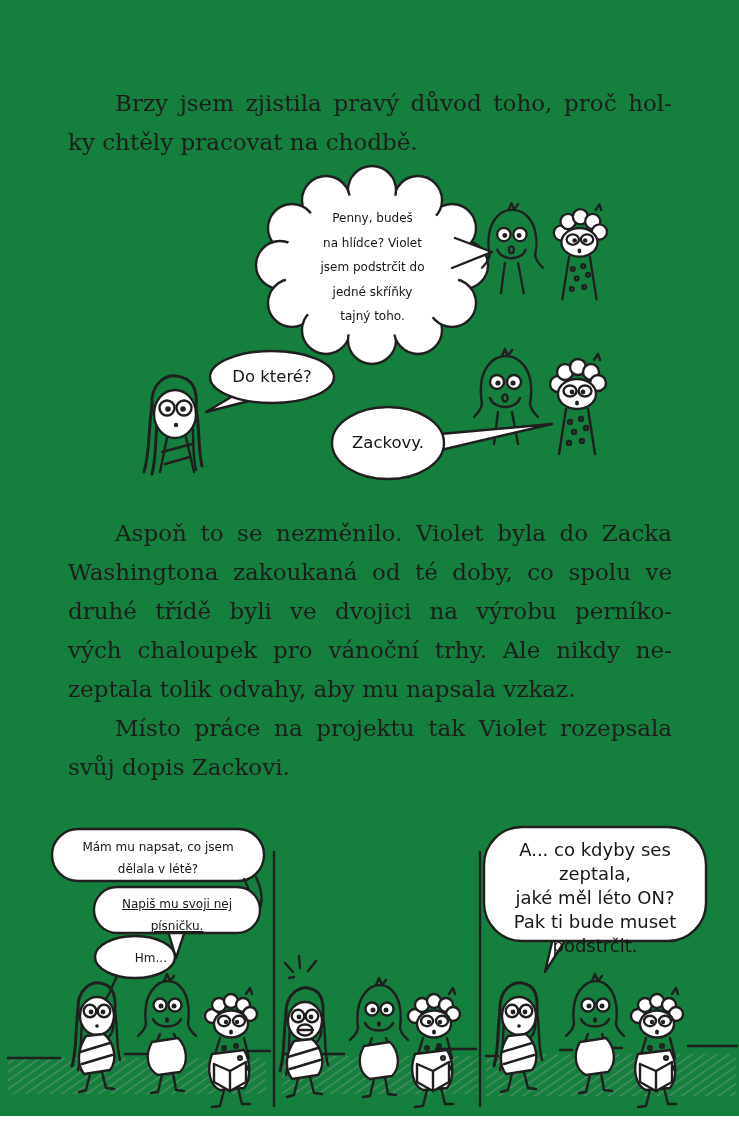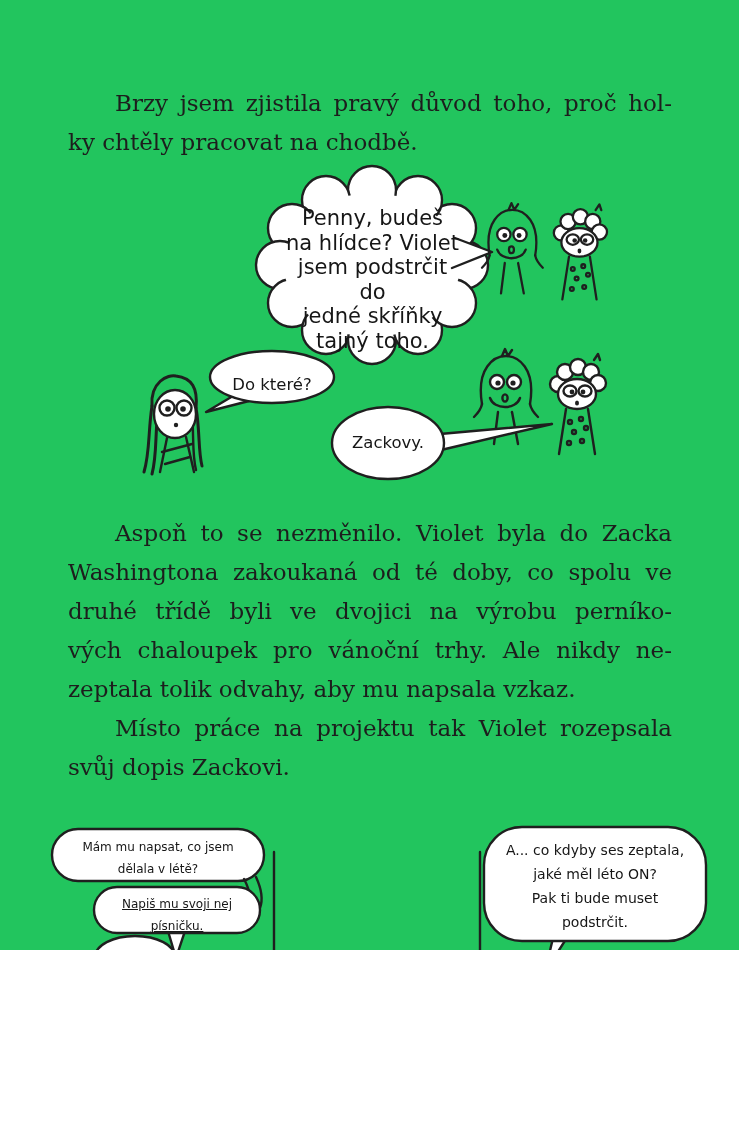--- a/index.html
+++ b/index.html
@@ -1,33 +1,33 @@
 <!DOCTYPE html>
 <html><head>
 <meta charset="utf-8">
 <style>
   html,body{margin:0;padding:0;background:#fff;}
-  .page{position:relative;width:739px;height:950px;background:#22c55e;overflow:hidden;
+  .page{position:relative;width:739px;height:1116px;background:#15803d;overflow:hidden;
         font-family:"DejaVu Serif","Liberation Serif",serif;color:#1d1d1d;}
   .text-block{position:absolute;left:68px;width:604px;}
   .line{font-size:23px;line-height:39px;white-space:normal;}
   .just{text-align:justify;text-align-last:justify;-moz-text-align-last:justify;}
   .indent{text-indent:47px;}
   .art{position:absolute;left:0;top:0;width:739px;height:1142px;pointer-events:none;}
   .s{stroke:#1f1f1f;stroke-width:2.4;fill:none;stroke-linecap:round;stroke-linejoin:round;}
   .s3{stroke:#1f1f1f;stroke-width:3;fill:none;stroke-linecap:round;}
   .w{fill:#ffffff;}
   .f{fill:#1f1f1f;stroke:none;}
   .bubble-label{position:absolute;text-align:center;font-family:"DejaVu Sans","Liberation Sans",sans-serif;
         color:#161616;}
   .bub-line{display:block;}
-  .cloud-label{font-size:21px;line-height:24.5px;}
+  .cloud-label{font-size:12px;line-height:24.5px;}
   .small-label{font-size:16.5px;line-height:22px;}
   .strip-label{font-size:12px;line-height:22px;}
-  .strip-label4{font-size:14px;line-height:24px;}
+  .strip-label4{font-size:18px;line-height:24px;}
 </style>
 </head>
 <body>
 
 <div class="page">
 
   <svg class="art" viewBox="0 0 739 1142" xmlns="http://www.w3.org/2000/svg">
     <defs>
       <pattern id="hatch" width="7" height="7" patternTransform="rotate(55)" patternUnits="userSpaceOnUse">
         <line x1="0" y1="0" x2="0" y2="7" stroke="#9a9a9a" stroke-width="2.6"></line>
@@ -277,21 +277,21 @@
   </div>
 
   <div class="bubble-label cloud-label" style="left:285px;top:206px;width:175px;">
     <span class="bub-line">Penny, budeš</span>
     <span class="bub-line">na hlídce? Violet</span>
     <span class="bub-line">jsem podstrčit do</span>
     <span class="bub-line">jedné skříňky</span>
     <span class="bub-line">tajný toho.</span>
   </div>
 
-  <div class="bubble-label small-label" style="left:212px;top:366px;width:120px;margin-top:8px;">
+  <div class="bubble-label small-label" style="left:212px;top:366px;width:120px;">
     <span class="bub-line">Do které?</span>
   </div>
 
   <div class="bubble-label small-label" style="left:336px;top:432px;width:104px;">
     <span class="bub-line">Zackovy.</span>
   </div>
 
   <div class="bubble-label strip-label" style="left:56px;top:836px;width:204px;">
     <span class="bub-line">Mám mu napsat, co jsem</span>
     <span class="bub-line">dělala v létě?</span>

